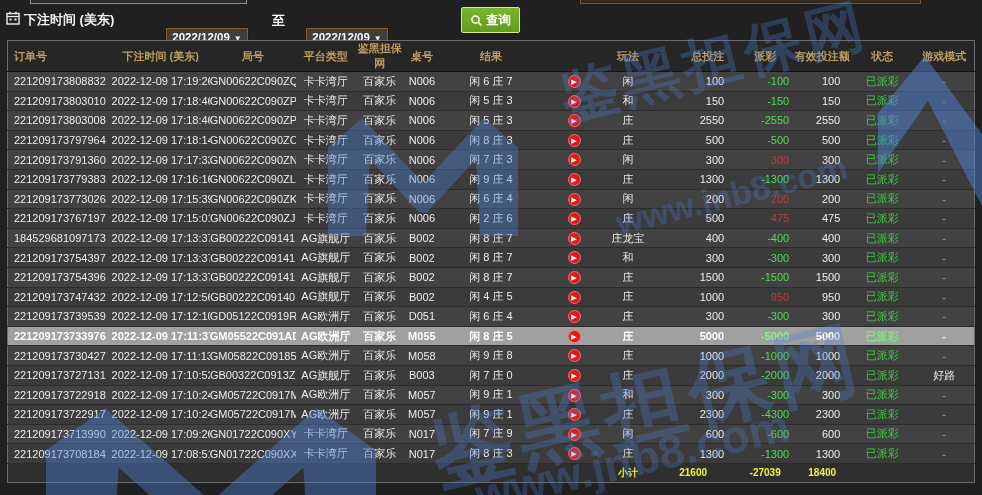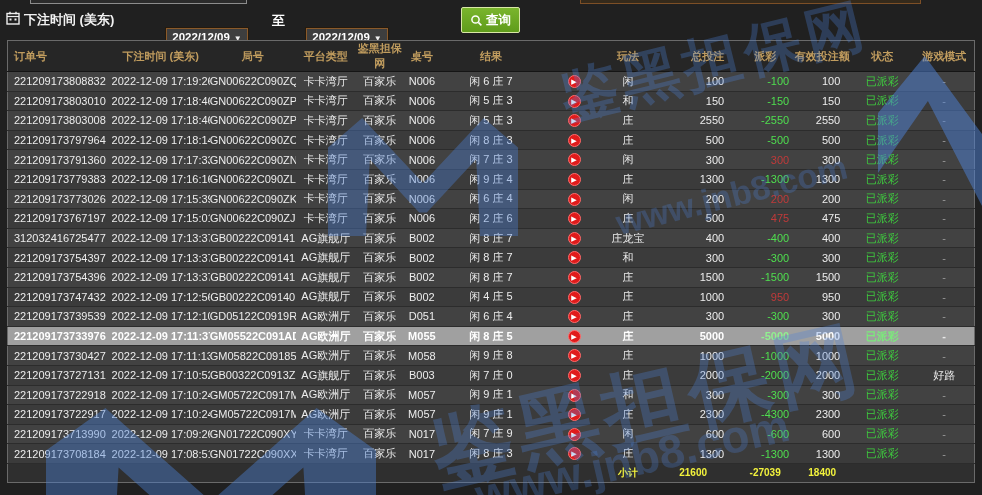--- a/index.html
+++ b/index.html
@@ -269,21 +269,21 @@
             <td>闲 2 庄 6</td>
             <td><span class="replay-icon">▶</span></td>
             <td>庄</td>
             <td>500</td>
             <td class="pos">475</td>
             <td>475</td>
             <td class="status">已派彩</td>
             <td class="mode-dash">-</td>
           </tr>
           <tr class="row">
-            <td>312032416725477</td>
+            <td>184529681097173</td>
             <td>2022-12-09 17:13:37</td>
             <td>GB00222C09141</td>
             <td>AG旗舰厅</td>
             <td>百家乐</td>
             <td>B002</td>
             <td>闲 8 庄 7</td>
             <td><span class="replay-icon">▶</span></td>
             <td>庄龙宝</td>
             <td>400</td>
             <td class="neg">-400</td>

